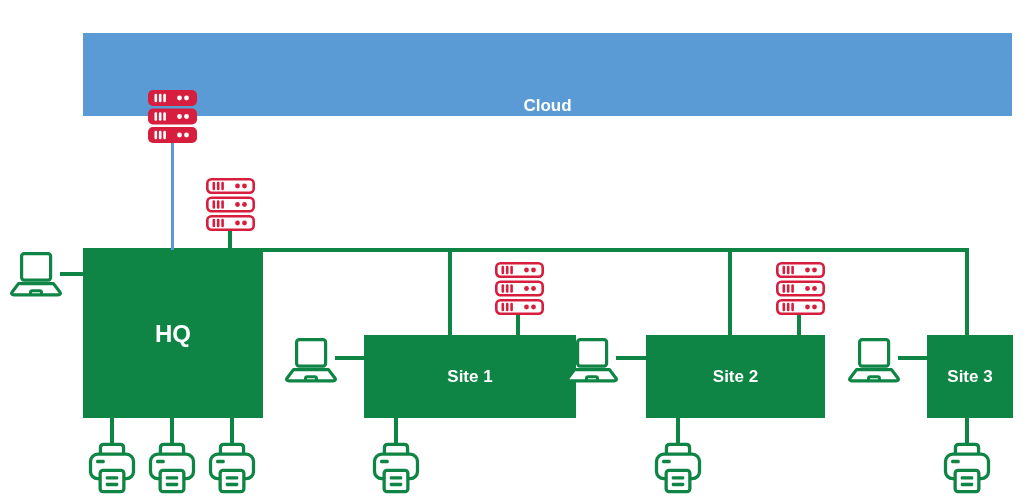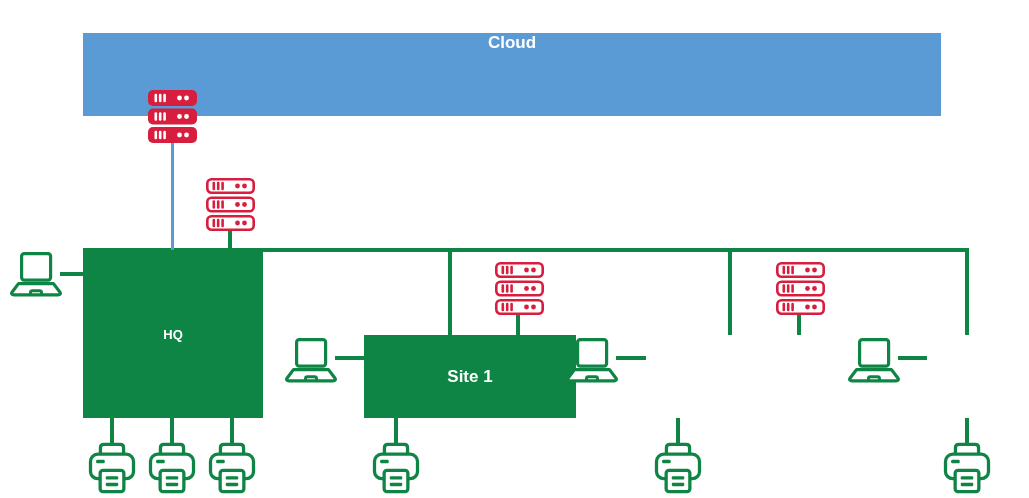--- a/index.html
+++ b/index.html
@@ -12,37 +12,37 @@
   .canvas{
     position:relative;
     width:1029px;height:498px;
     background:#fff;
     font-family:"Liberation Sans","DejaVu Sans",sans-serif;
     overflow:hidden;
   }
   .abs{position:absolute;}
   
   .cloud{
-    left:83px;top:33px;width:858px;height:83px;
+    left:83px;top:33px;width:929px;height:83px;
     background:var(--cloud-blue);
-    display:flex;align-items:flex-start;justify-content:center;
+    display:flex;align-items:flex-end;justify-content:center;
   }
   .cloud-label{
     color:var(--label-white);font-size:17px;font-weight:bold;
   }
   
   .node{
     background:var(--green);
     display:flex;align-items:center;justify-content:center;
   }
   .node-label{
     color:var(--label-white);font-weight:bold;font-size:17px;text-align:center;
   }
   .node-hq{left:83px;top:250px;width:180px;height:168px;}
-  .node-hq .node-label{font-size:13px;}
+  .node-hq .node-label{font-size:24px;}
   .node-site1{left:364px;top:335px;width:212px;height:83px;}
   .node-site2{left:646px;top:335px;width:179px;height:83px;}
   .node-site3{left:927px;top:335px;width:86px;height:83px;}
   
   .link{background:var(--green);}
   .link-blue{background:var(--cloud-blue);}
   .backbone-h{left:83px;top:248px;width:886px;height:4px;}
   .backbone-v{left:965px;top:248px;width:4px;height:87px;}
   .drop-site1{left:448px;top:250px;width:4px;height:85px;}
   .drop-site2{left:728px;top:250px;width:4px;height:85px;}
@@ -181,20 +181,26 @@
   <div class="abs cloud">
     <span class="cloud-label">Cloud</span>
   </div>
 
   <div class="abs node node-hq">
     <span class="node-label">HQ</span>
   </div>
   <div class="abs node node-site1">
     <span class="node-label">Site 1</span>
   </div>
+  <div class="abs node node-site2">
+    <span class="node-label">Site 2</span>
+  </div>
+  <div class="abs node node-site3">
+    <span class="node-label">Site 3</span>
+  </div>
 
   <svg class="abs icon server server-cloud">
       <use href="#sym-server-solid"></use>
     </svg>
   <svg class="abs icon server server-hq">
       <use href="#sym-server-outline"></use>
     </svg>
   <svg class="abs icon server server-s1">
       <use href="#sym-server-outline"></use>
     </svg>

